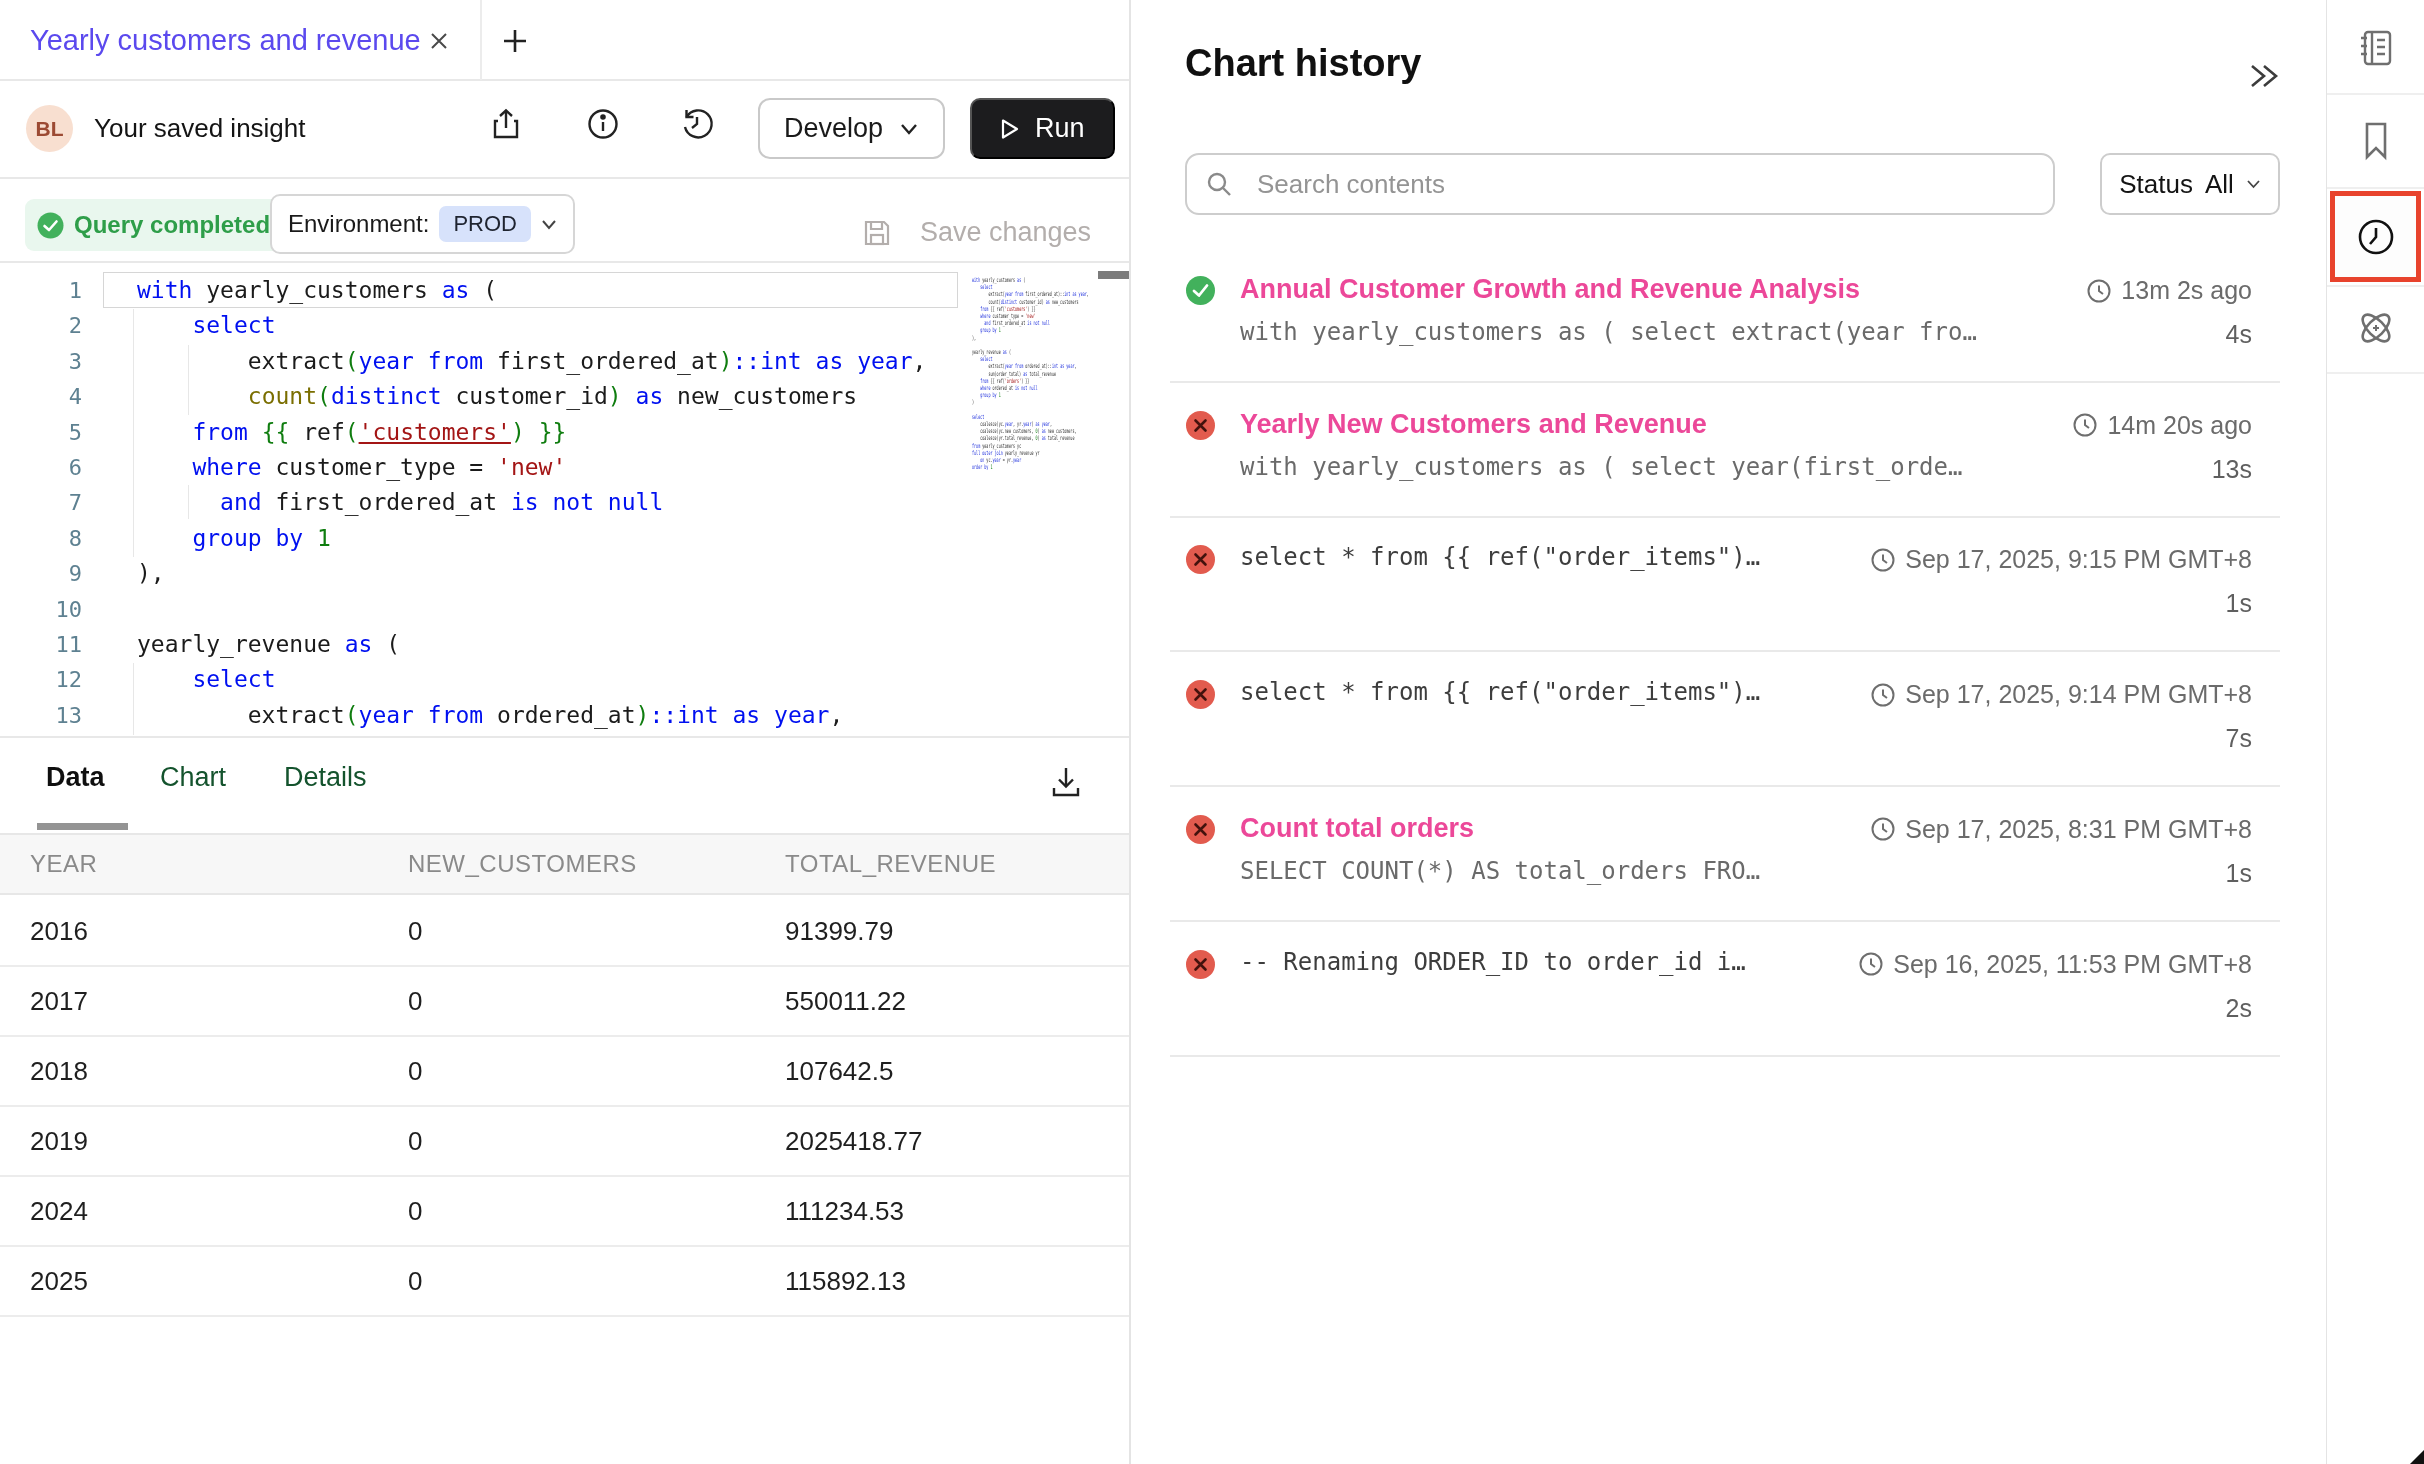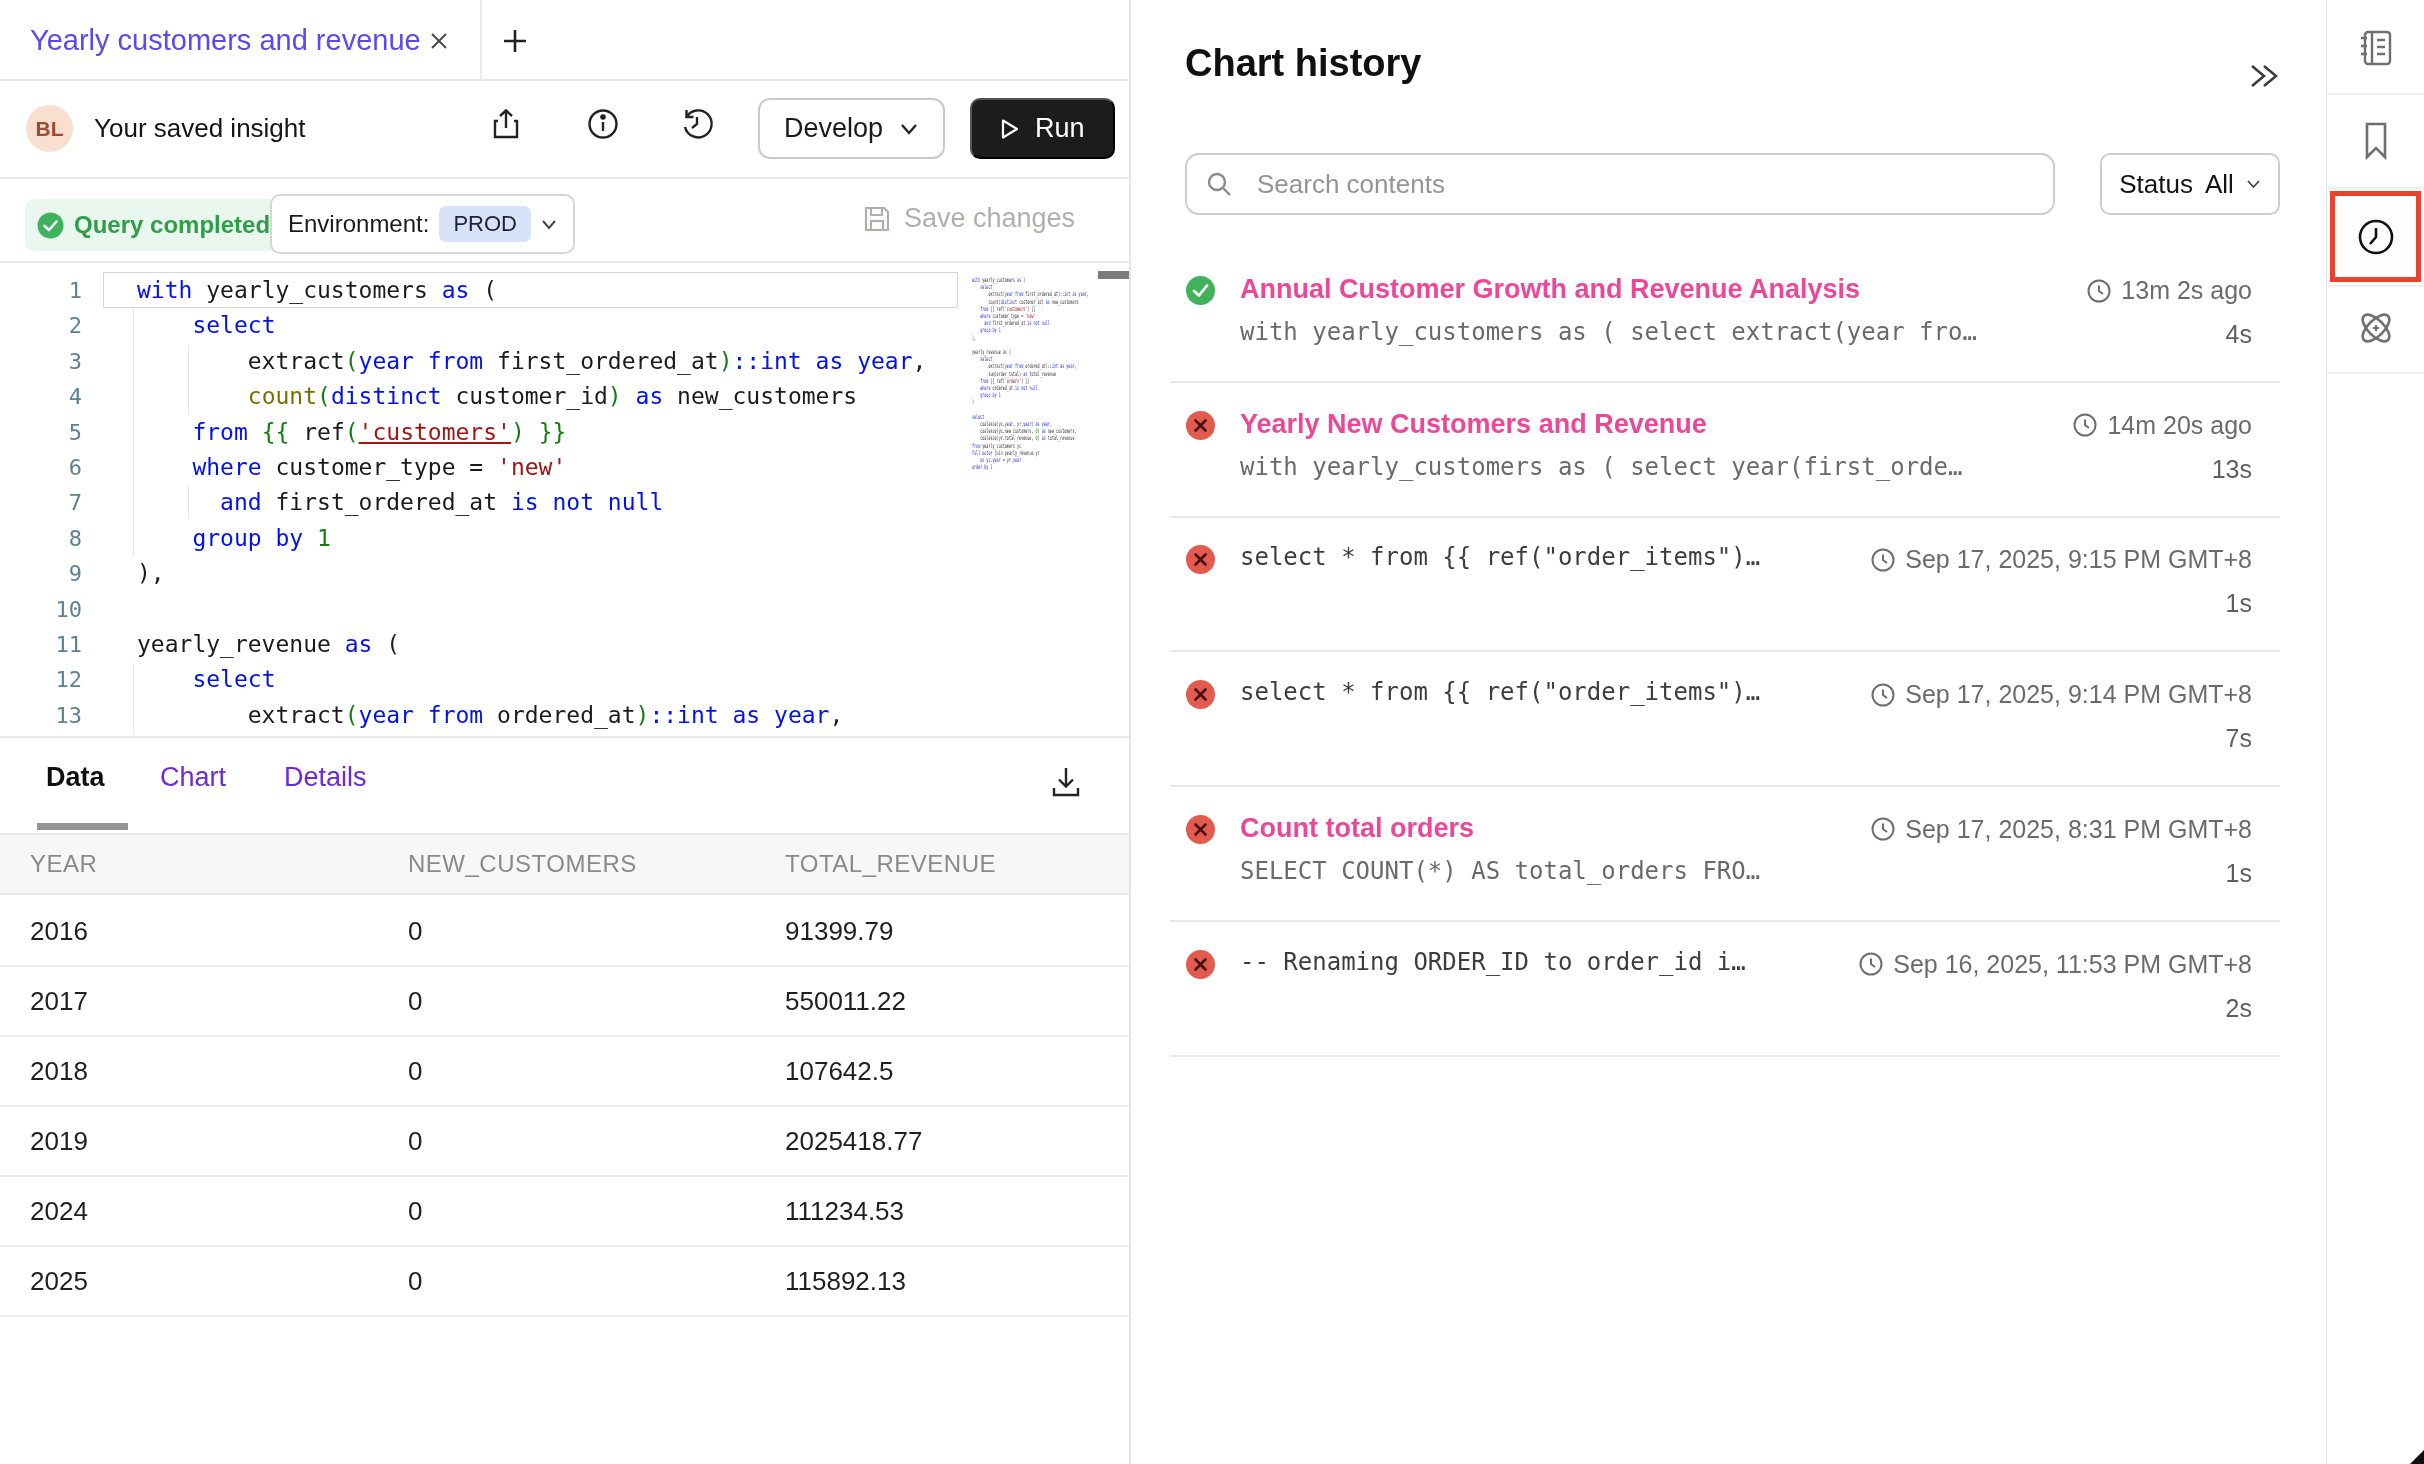--- a/index.html
+++ b/index.html
@@ -32,22 +32,22 @@
     padding:0 28px; gap:15px; font-size:27px; cursor:pointer; }
 
   
   .pill-status { position:absolute; left:25px; top:199px; height:52px; border-radius:9px;
     background:#e9f7ee; display:inline-flex; align-items:center; padding:0 18px 0 12px; gap:10px;
     font-size:24px; color:#2e9e49; font-weight:600; }
   .env-box { position:absolute; left:270px; top:194px; height:60px; border:2px solid #d6d6d6;
     border-radius:10px; background:#fff; display:inline-flex; align-items:center;
     padding:0 16px; gap:10px; font-size:24px; color:#1a1a1a; cursor:pointer; }
   .env-pill { background:#d7e2fb; border-radius:7px; padding:5px 14px; font-size:22px; color:#1f2430; }
-  .save-changes { position:absolute; left:862px; top:203px; display:inline-flex; align-items:center;
-    gap:12px; font-size:27px; color:#b3aeac; }
+  .save-changes { position:absolute; left:862px; top:217px; display:inline-flex; align-items:center;
+    gap:28px; font-size:27px; color:#b3aeac; }
 
   
   #editor { position:absolute; left:0; top:263px; width:1130px; height:474px; overflow:hidden; background:#fff; }
   .gutter-num { position:absolute; left:0; width:82px; text-align:right; font-size:22px;
     color:#5e8191; font-family:"DejaVu Sans Mono", monospace; line-height:35px; }
   .code-line { position:absolute; left:103px; width:855px; padding-left:34px; white-space:pre;
     overflow:hidden; font-size:23px; line-height:35px;
     font-family:"DejaVu Sans Mono", monospace; color:#1b1b1b; }
   .tok-kw  { color:#0010f0; }
   .tok-fn  { color:#7a6e00; }
@@ -58,21 +58,21 @@
   #current-line { position:absolute; left:103px; top:9px; width:855px; height:36px;
     border:1px solid #d6d6d6; }
   .indent-guide { position:absolute; width:1px; background:#e7e7e7; }
   #minimap { position:absolute; left:972px; top:13px; width:126px; overflow:hidden; }
   #minimap div { font-family:"DejaVu Sans Mono", monospace; font-size:6.2px; line-height:7.2px;
     white-space:pre; color:#333; transform:scaleX(0.55); transform-origin:left top; }
   .mm-kw { color:#2233dd; } .mm-str { color:#a31515; } .mm-num { color:#0f7d0f; }
   #scroll-thumb { position:absolute; left:1098px; top:8px; width:32px; height:8px; background:#5a5a5a; opacity:.8; }
 
   
-  .rtab { position:absolute; top:762px; font-size:27px; color:#6d28d9; cursor:pointer; }
+  .rtab { position:absolute; top:762px; font-size:27px; color:#14532d; cursor:pointer; }
   .rtab.active { font-weight:bold; color:#0f0f0f; }
   #tab-underline { position:absolute; left:37px; top:823px; width:91px; height:7px; background:#949494; }
   .dl-icon { position:absolute; left:1048px; top:764px; width:36px; height:36px; color:#222; cursor:pointer; }
   .thead { position:absolute; left:0; top:833px; width:1130px; height:62px; background:#f7f7f7;
     border-top:2px solid #e7e7e7; border-bottom:2px solid #e7e7e7;
     display:grid; grid-template-columns:378px 377px auto; padding-left:30px; align-items:center;
     font-size:24px; color:#8a8a8a; letter-spacing:.5px; }
   #table-rows { position:absolute; left:0; top:897px; width:1130px; }
   .trow { width:1130px; height:70px; display:grid; grid-template-columns:378px 377px auto;
     padding-left:30px; align-items:center; font-size:26px; color:#1f1f1f;

